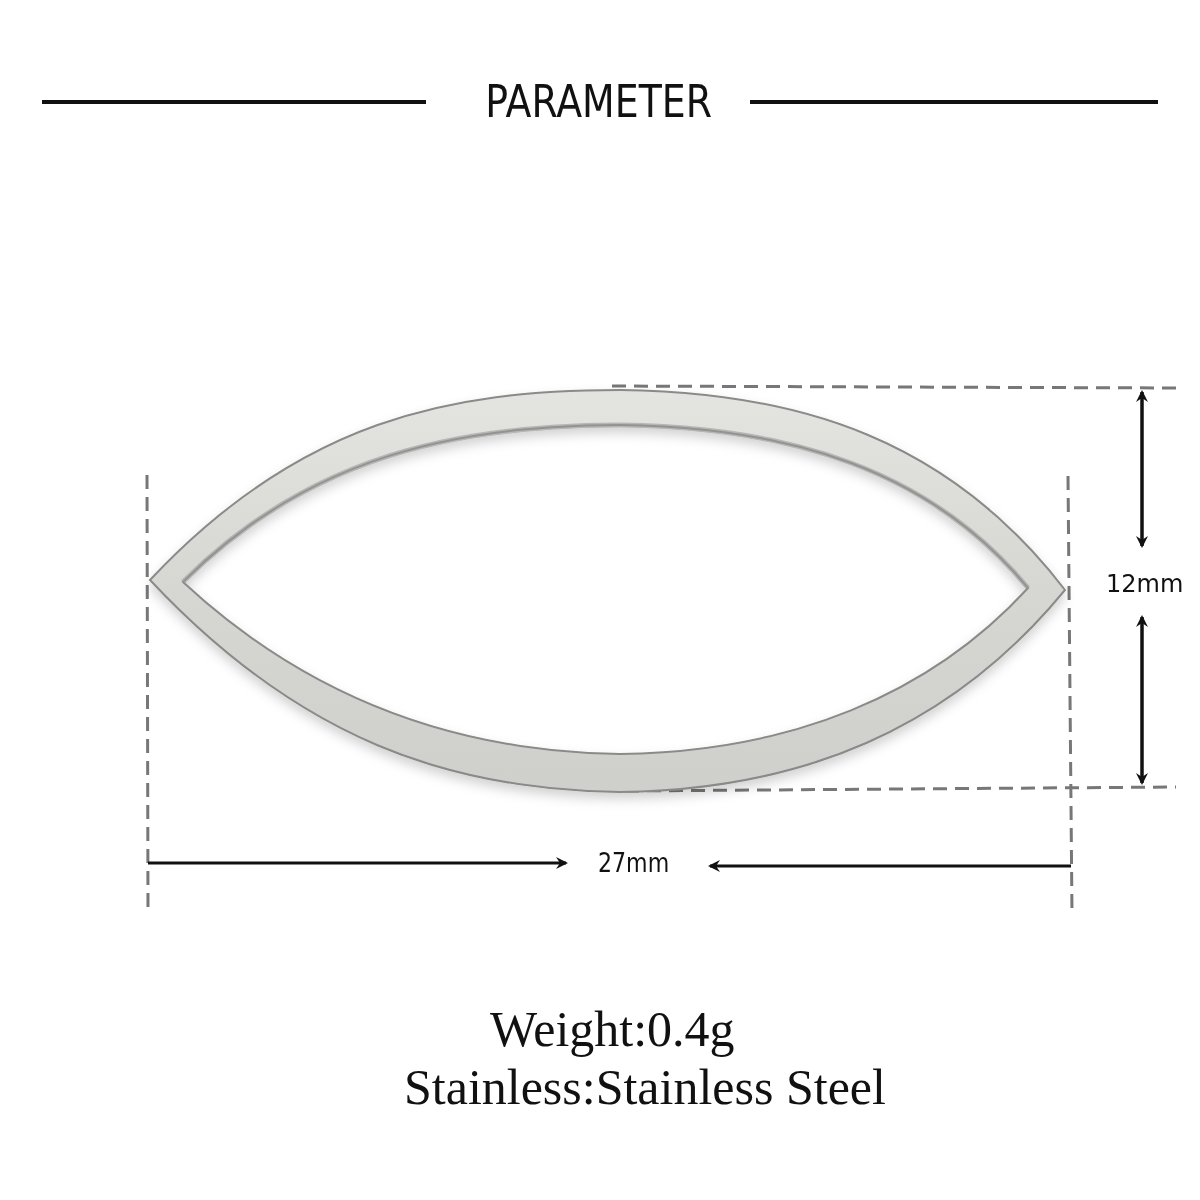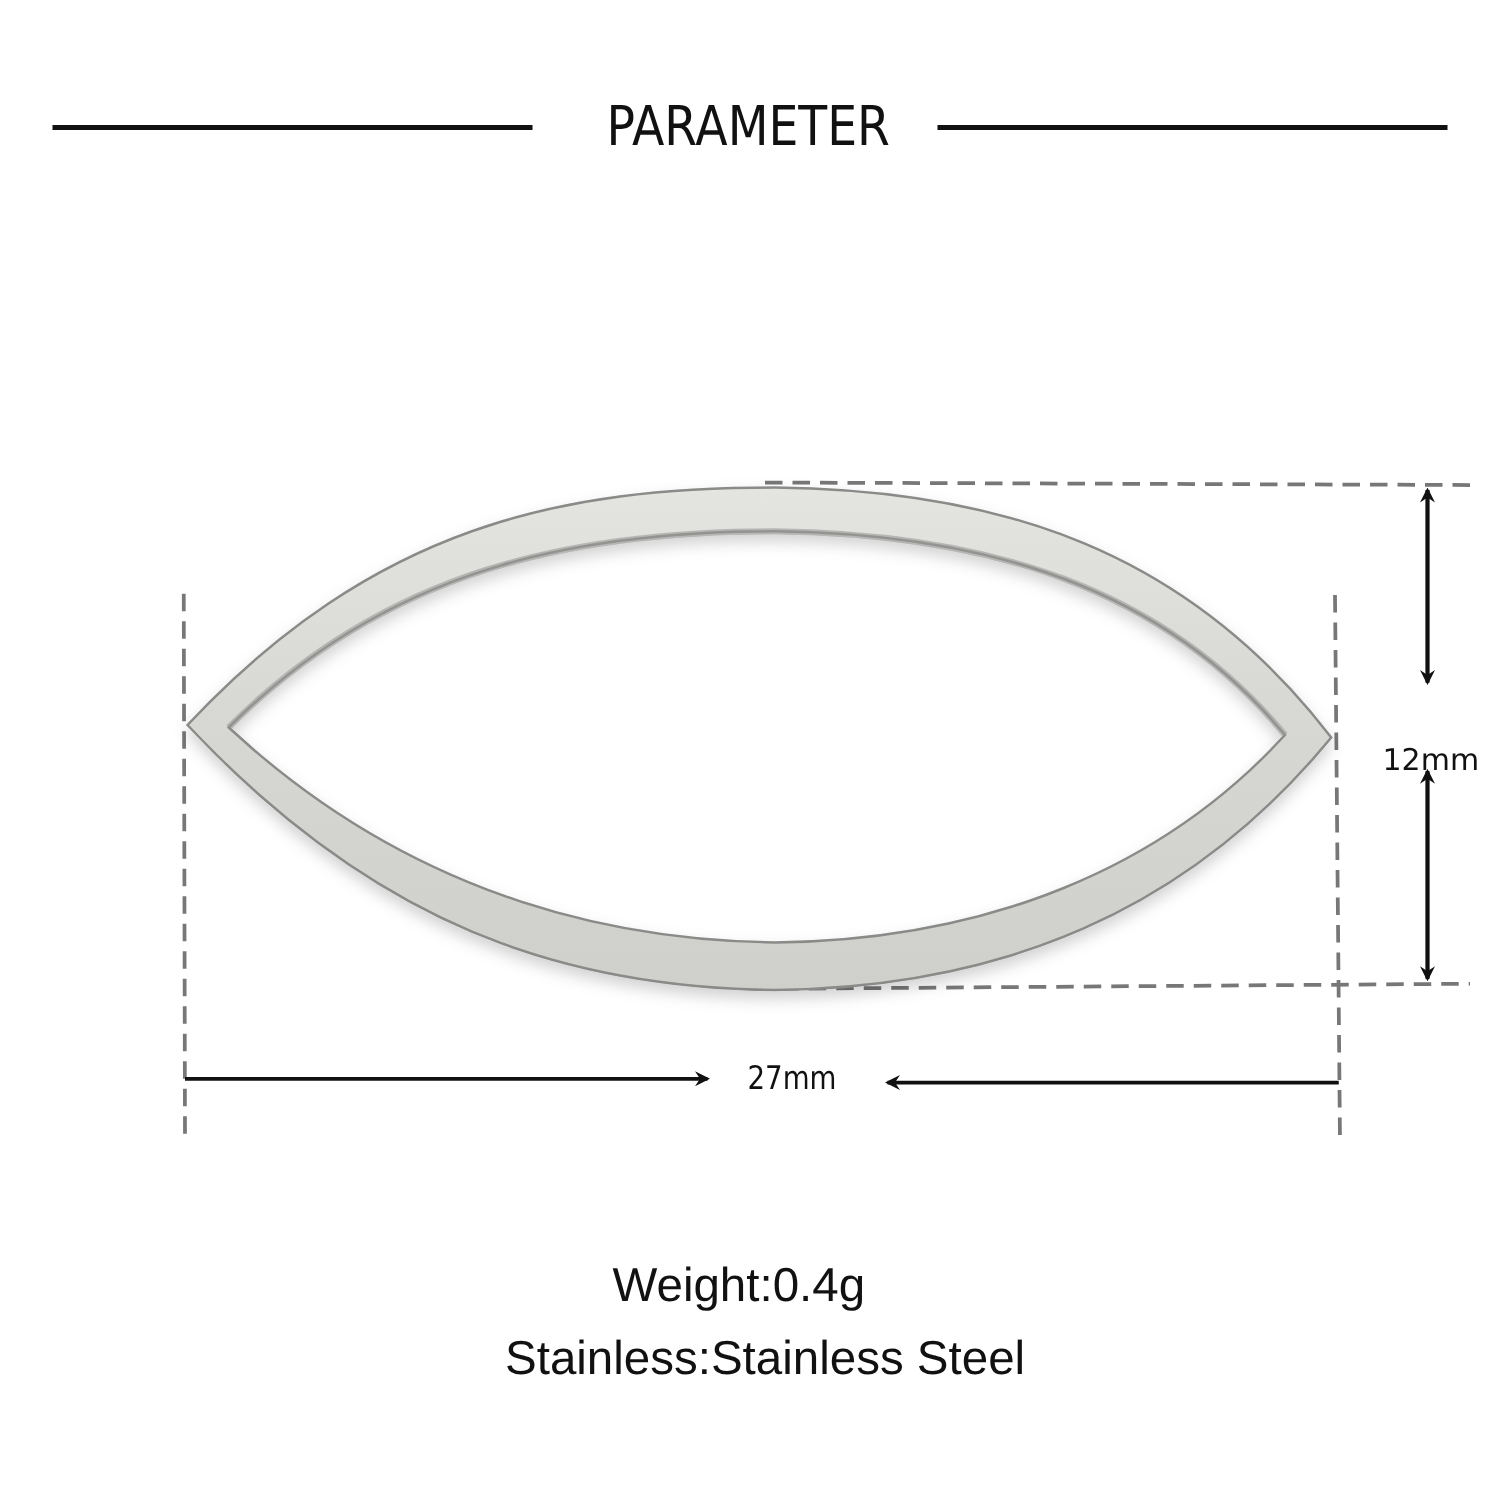--- a/index.html
+++ b/index.html
@@ -1,20 +1,20 @@
 <!DOCTYPE html>
 <html><head>
 <meta charset="utf-8">
 <style>
   html, body { margin: 0; padding: 0; background: #ffffff; }
   body { width: 1200px; height: 1200px; position: relative; overflow: hidden; font-family: "DejaVu Sans", sans-serif; }
   .rule { position: absolute; height: 4px; background: #111; top: 100px; }
   .title { position: absolute; top: 72px; left: 0; width: 1200px; text-align: center; font-family: "DejaVu Sans", sans-serif; font-size: 44px; letter-spacing: 0px; color: #111; transform: scaleX(0.86); transform-origin: 590px 0; line-height: 60px; }
   .dim-label { position: absolute; color: #111; font-family: "DejaVu Sans", sans-serif; }
-  .info { position: absolute; color: #111; font-family: Liberation Sans, sans-serif; font-size: 38px; line-height: 46px; }
+  .info { position: absolute; color: #111; font-family: Liberation Serif, serif; font-size: 50px; line-height: 46px; }
   svg { position: absolute; left: 0; top: 0; }
 </style>
 </head>
 <body>
 
 <div class="rule" style="left:42px; width:384px;"></div>
 <div class="title">PARAMETER</div>
 <div class="rule" style="left:750px; width:408px;"></div>
 
 <svg width="1200" height="1200" viewBox="0 0 1200 1200">
@@ -51,17 +51,17 @@
     <line x1="1142" y1="783" x2="1142" y2="617" marker-end="url(#arrowhead)"></line>
     <line x1="1142" y1="617" x2="1142" y2="783" marker-end="url(#arrowhead)"></line>
   </g>
 
   <g stroke="#111" stroke-width="3">
     <line x1="148" y1="863" x2="566" y2="863" marker-end="url(#arrowhead)"></line>
     <line x1="1071" y1="866" x2="710" y2="866" marker-end="url(#arrowhead)"></line>
   </g>
 </svg>
 
-<div class="dim-label" style="left:1106px; top:594px; font-size:24px;">12mm</div>
+<div class="dim-label" style="left:1106px; top:570px; font-size:24px;">12mm</div>
 <div class="dim-label" style="left:598px; top:848px; font-size:26px; transform:scaleX(0.85); transform-origin:left top;">27mm</div>
 
 <div class="info" style="left:490px; top:1006px;">Weight:0.4g</div>
 <div class="info" style="left:404px; top:1064px;">Stainless:Stainless Steel</div>
 
 </body></html>

